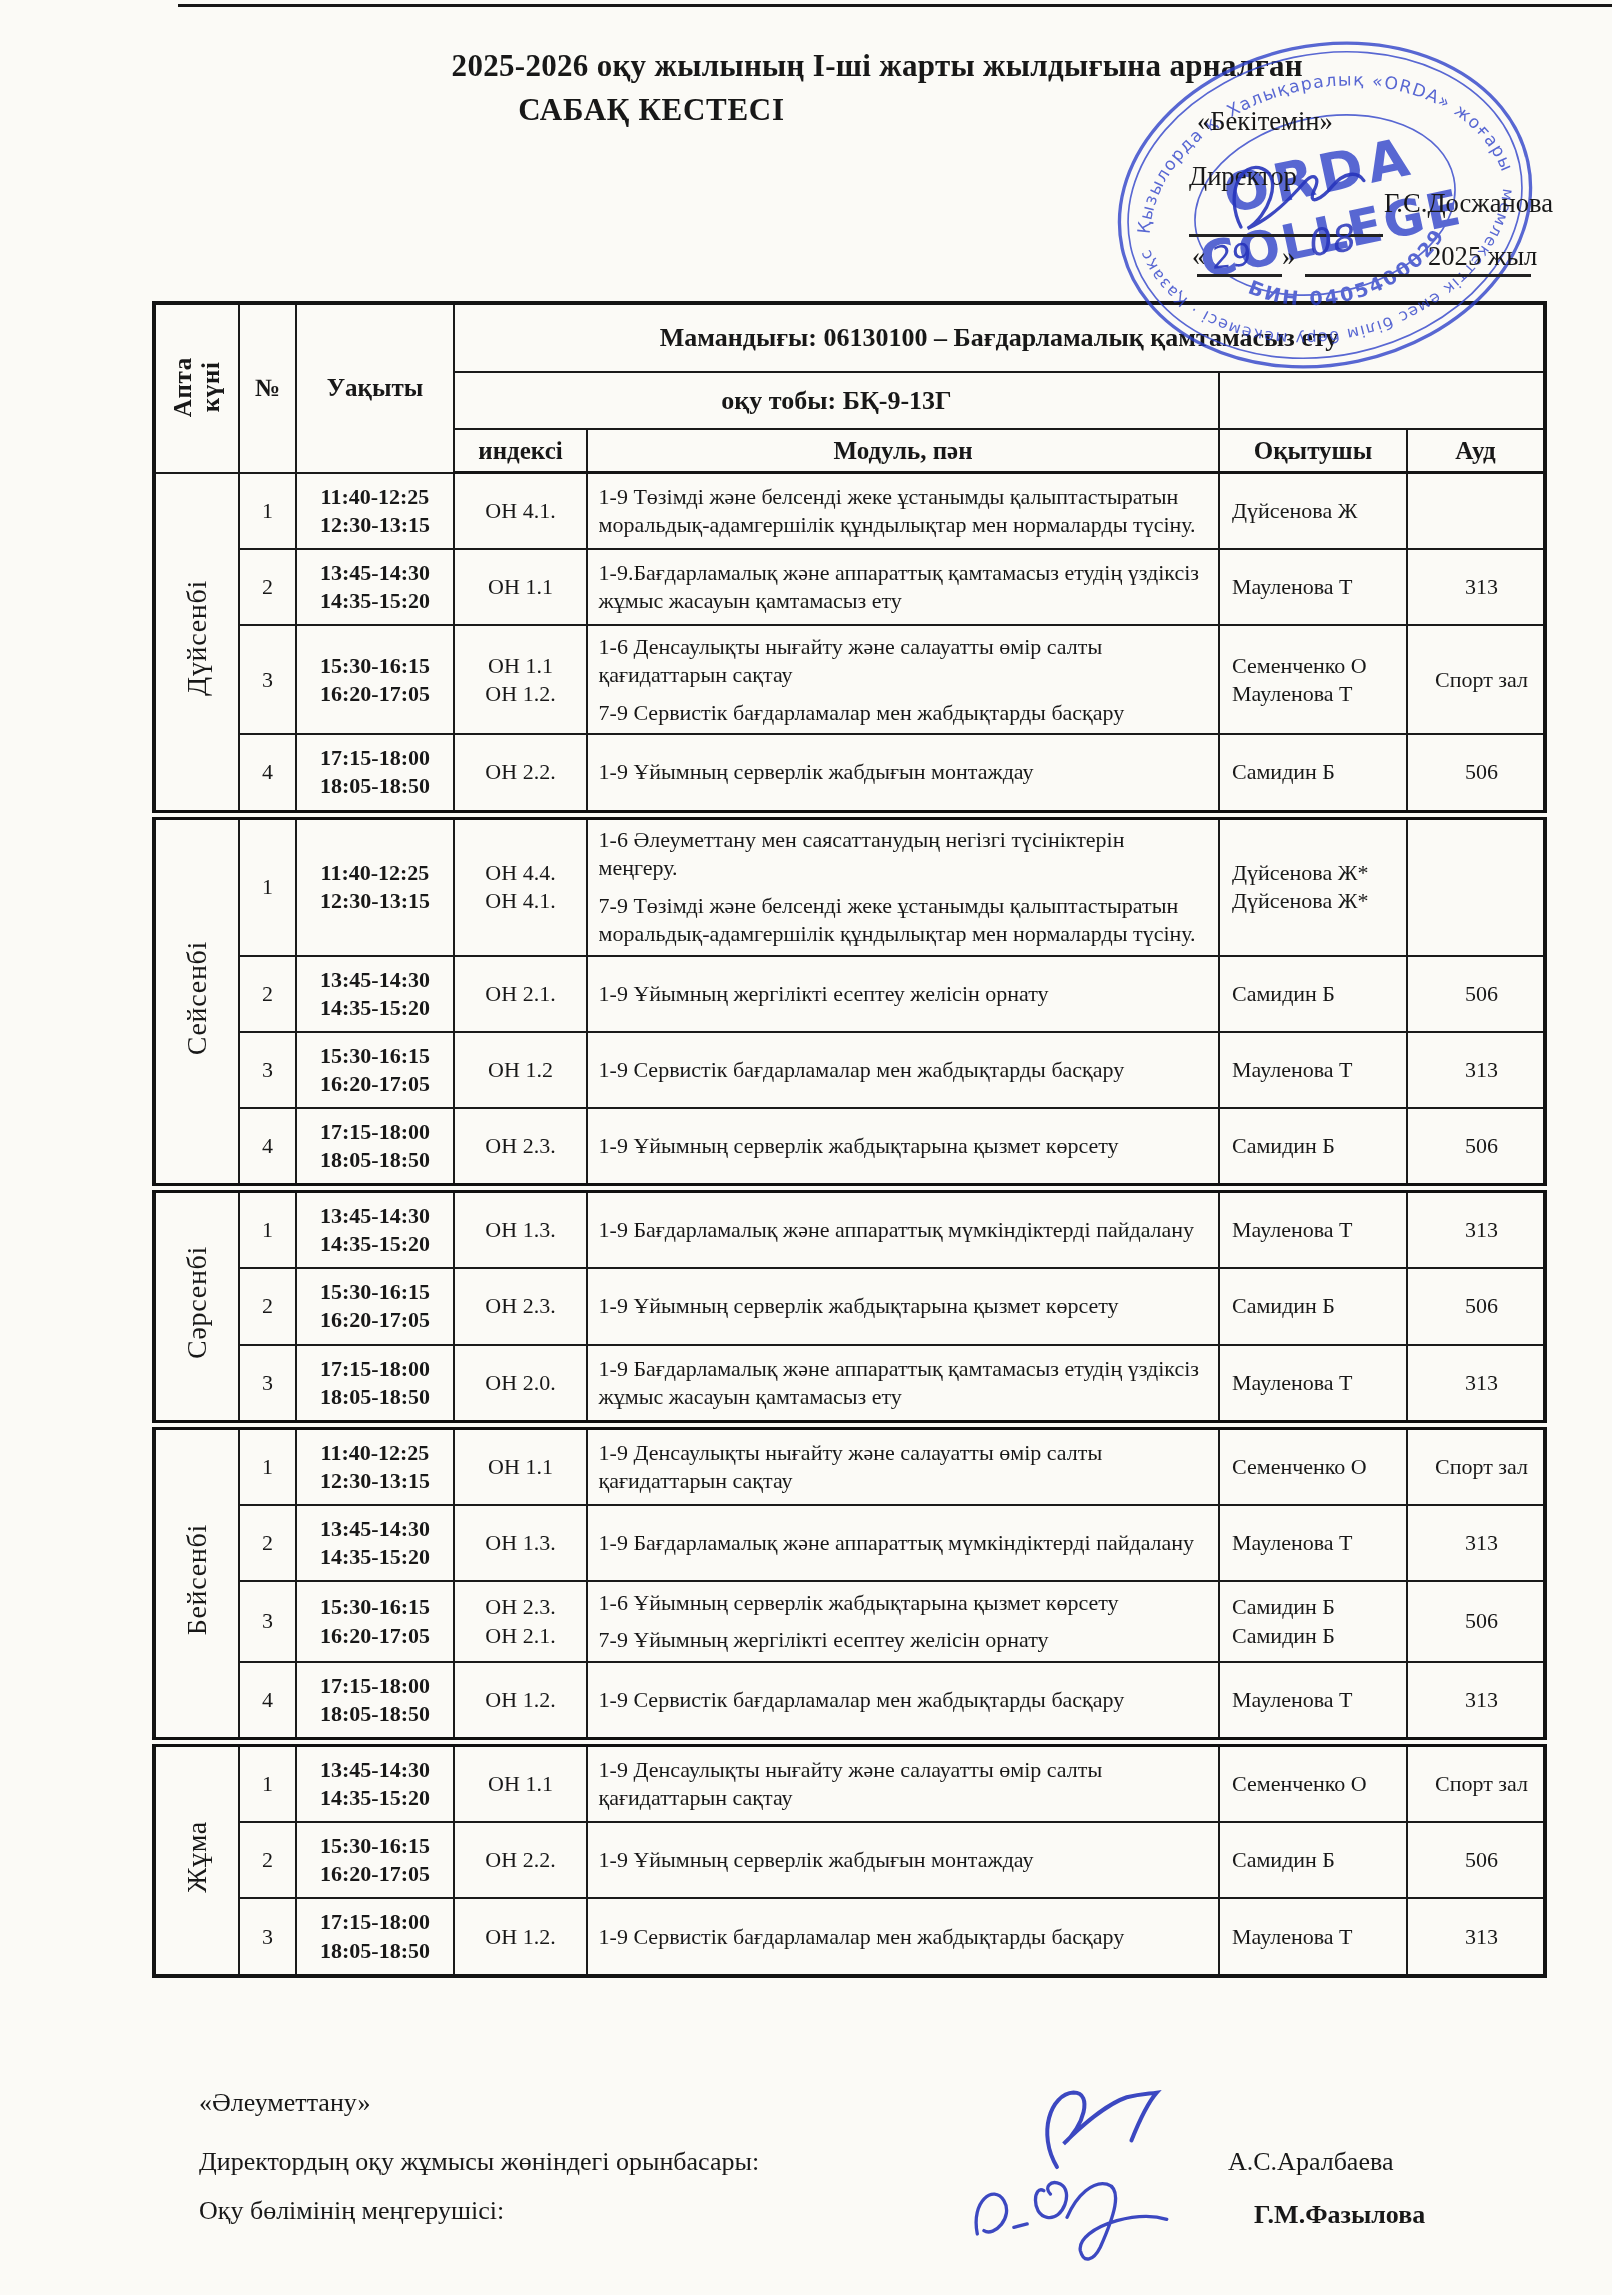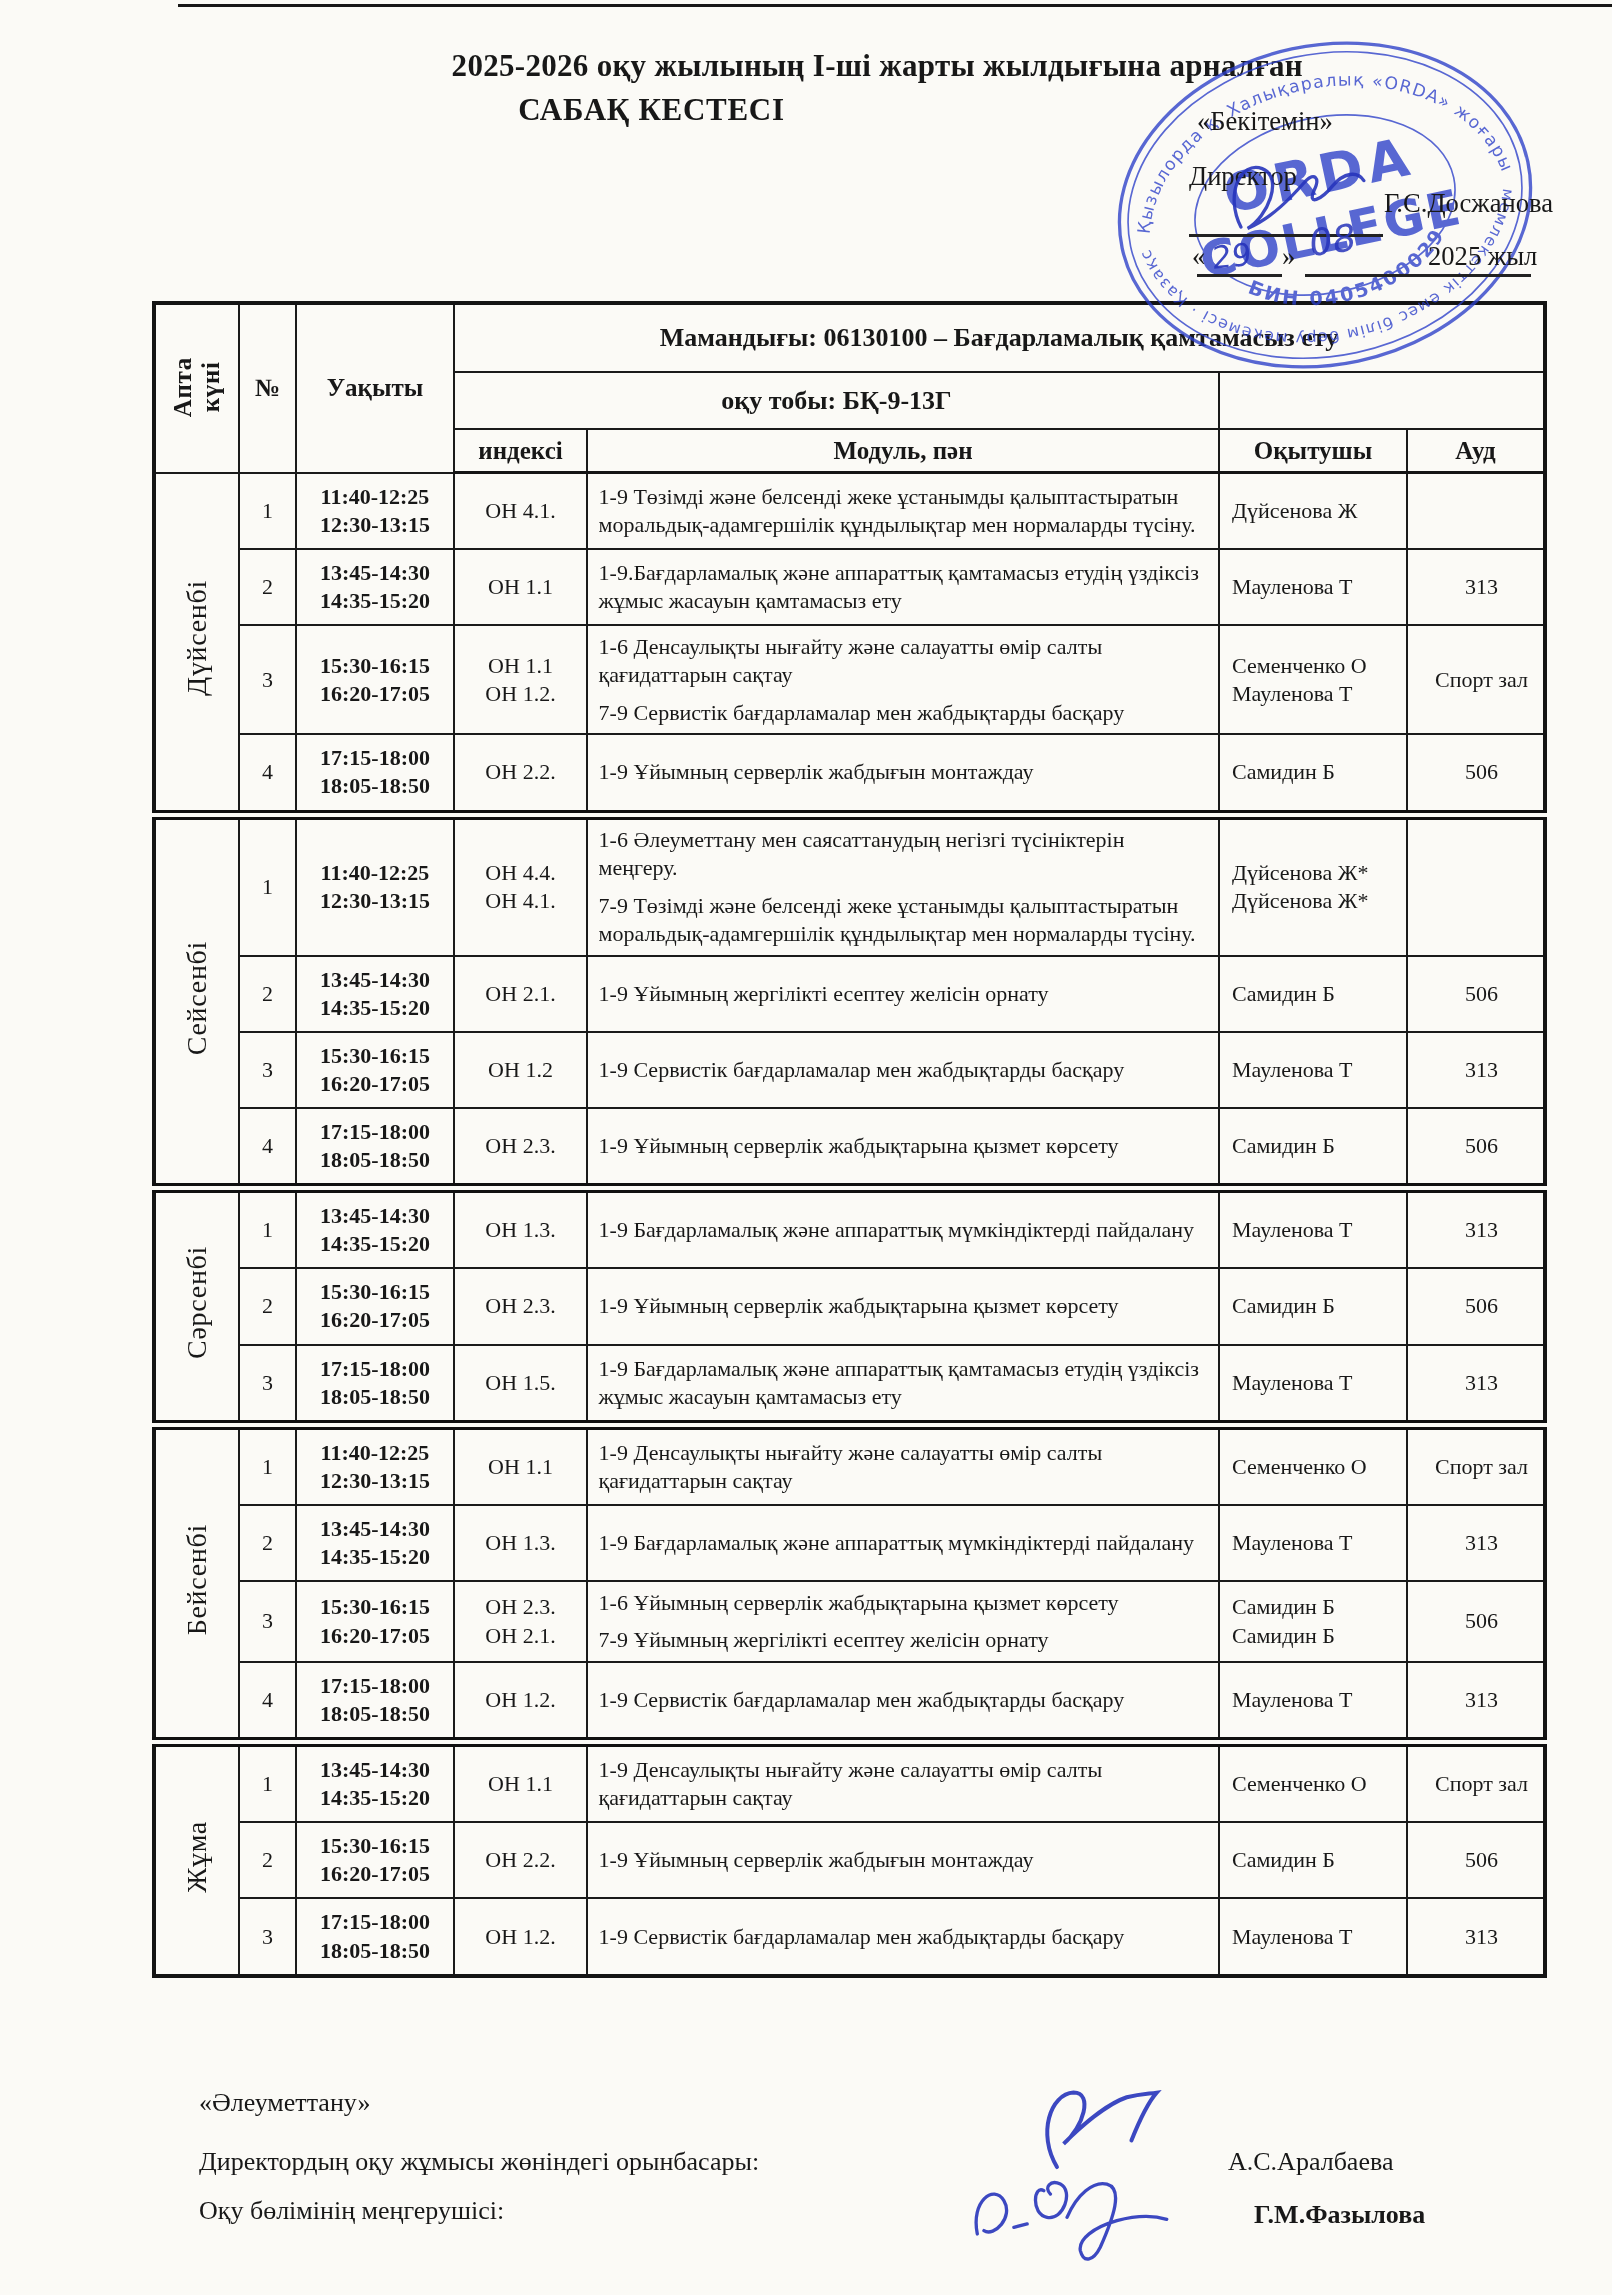--- a/index.html
+++ b/index.html
@@ -375,21 +375,21 @@
         </tr>
         <tr class="lesson-row">
           <td class="c-no">
             <div>3</div>
           </td>
           <td class="c-time">
             <div>17:15-18:00</div>
             <div>18:05-18:50</div>
           </td>
           <td class="c-idx">
-            <div>ОН 1.5.</div>
+            <div>ОН 2.0.</div>
           </td>
           <td class="c-mod">
             <div class="mline">1-9 Бағдарламалық  және аппараттық қамтамасыз етудің үздіксіз жұмыс жасауын қамтамасыз ету</div>
           </td>
           <td class="c-tch">
             <div>Мауленова Т</div>
           </td>
           <td class="c-aud">
             <div>313</div>
           </td>

